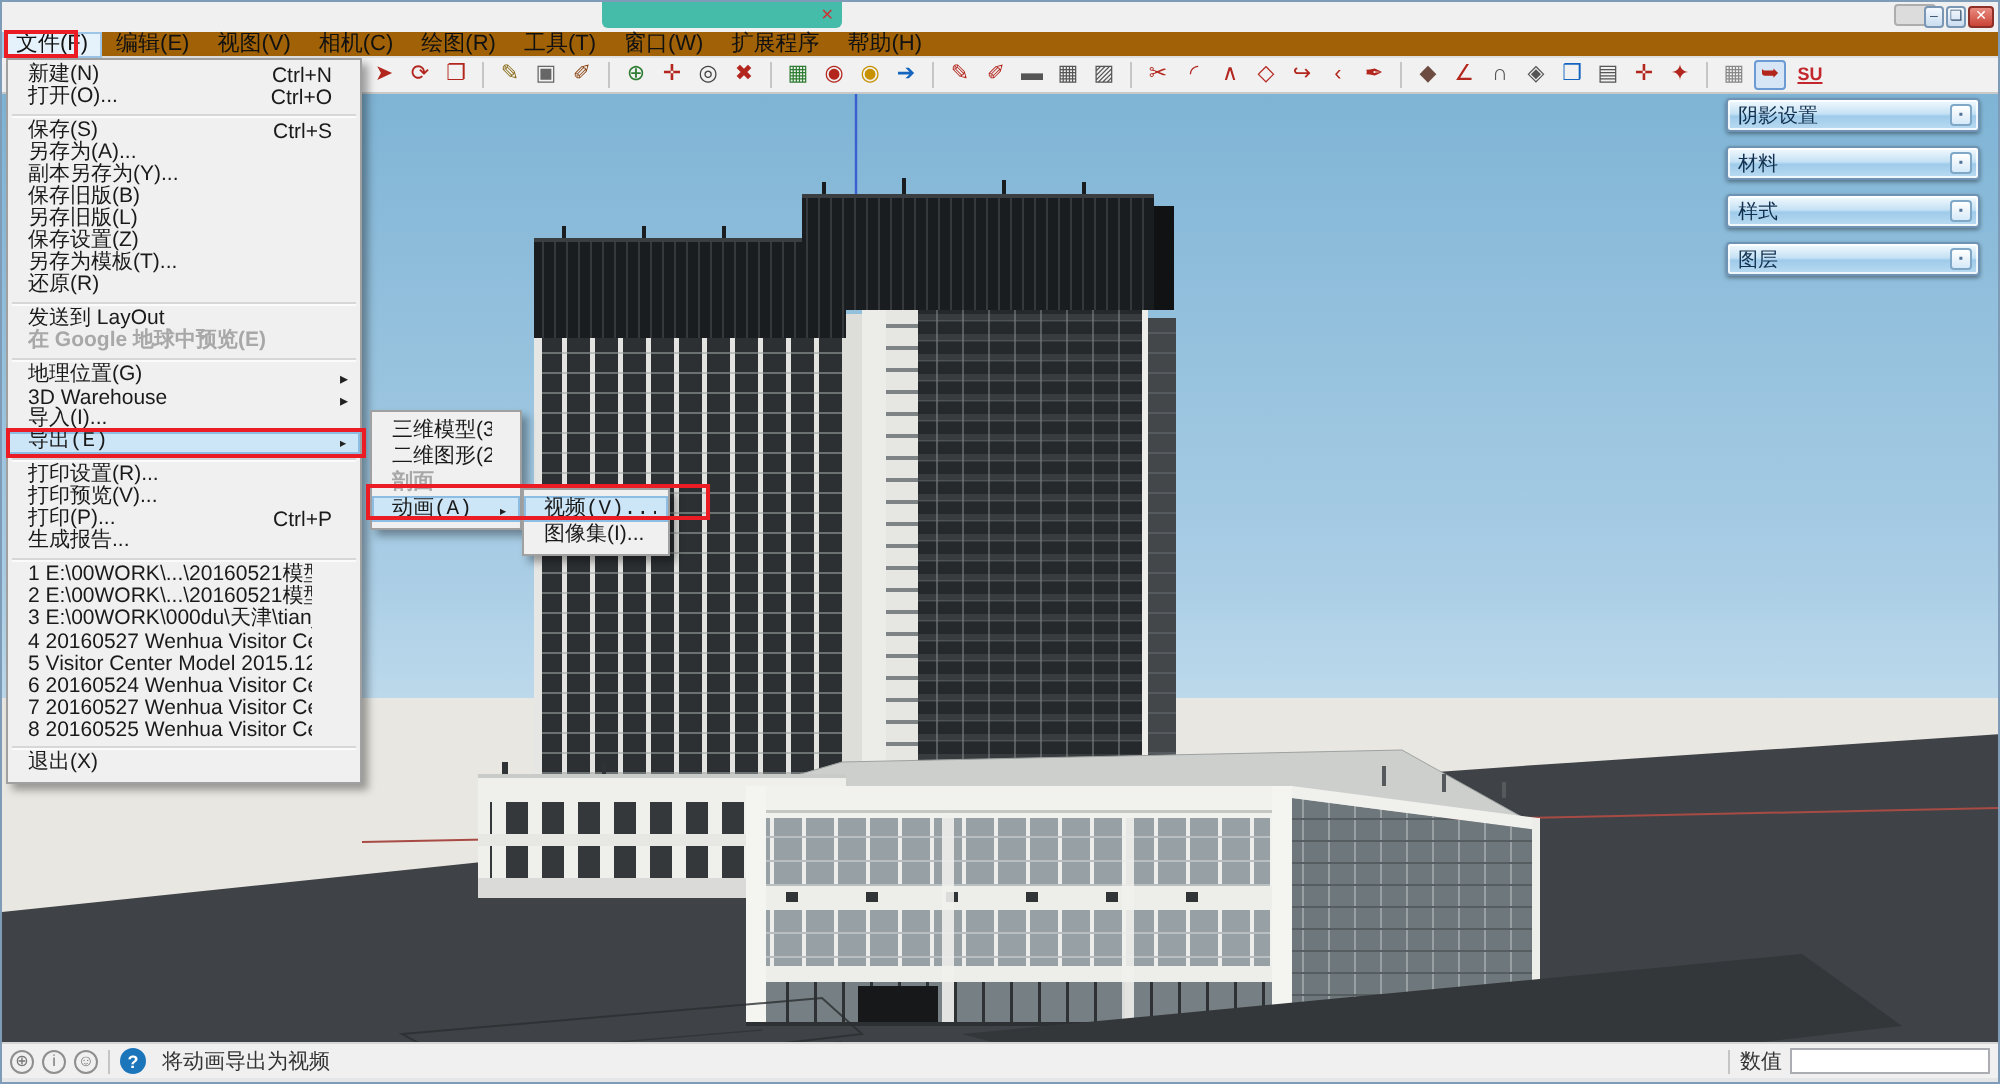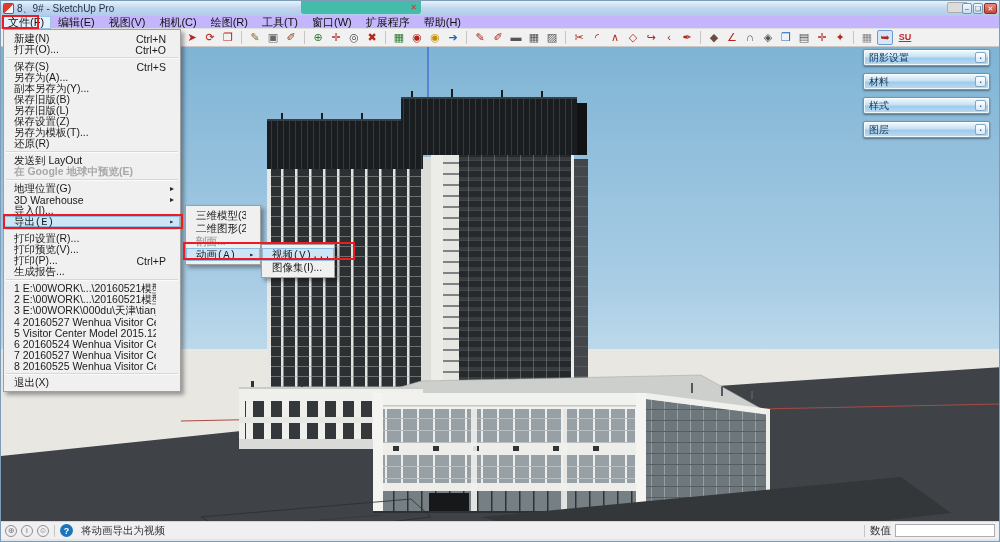--- a/index.html
+++ b/index.html
@@ -15,21 +15,21 @@
   .artifact-teal{position:absolute;left:300px;top:0;width:120px;height:13px;background:#45bba9;
     border-radius:0 0 3px 3px;display:flex;align-items:center;justify-content:flex-end;color:#c33;
     font-size:8px;padding-right:4px;box-sizing:border-box;}
   .artifact-gray{position:absolute;left:946px;top:1px;width:21px;height:11px;background:#DCDCDC;
     border:1px solid #ADADAD;border-radius:2px;box-sizing:border-box;}
   .winbtns{position:absolute;right:2px;top:2px;display:flex;gap:1px;}
   .wbtn{width:10px;height:11px;border:1px solid #7A96B5;border-radius:2px;box-sizing:border-box;
     background:linear-gradient(#F4F9FE,#CADDF0);font-size:7px;line-height:9px;text-align:center;color:#35506e;}
   .wbtn.close{width:13px;background:linear-gradient(#E98B80,#C94335);color:#fff;border-color:#8d2f26;}
   
-  .menubar{position:absolute;left:0;top:15px;width:1000px;height:13px;background:#c4b5fd;
+  .menubar{position:absolute;left:0;top:15px;width:1000px;height:13px;background:#a16207;
     display:flex;align-items:center;border-bottom:1px solid #E0E0E0;box-sizing:border-box;}
   .mb-item{font-size:11px;line-height:12px;color:#111;padding:0 7px;height:13px;display:flex;align-items:center;}
   .mb-item.active{background:#E5F1FB;box-shadow:inset 0 0 0 1px #9CC5E8;}
   
   .toolbar{position:absolute;left:0;top:28px;width:1000px;height:18px;background:#F1F1F1;
     border-bottom:1px solid #C9C9C9;display:flex;align-items:center;gap:2px;
     padding-left:183px;box-sizing:border-box;}
   .tb-icon{width:16px;height:15px;display:flex;align-items:center;justify-content:center;
     font-size:11px;line-height:15px;}
   .tb-icon.tb-sep{width:1px;height:13px;background:#C6C6C6;margin:0 3px;}
@@ -45,21 +45,21 @@
   .tray-label{flex:1;font-size:10px;color:#11304f;padding-left:5px;white-space:nowrap;}
   .tray-btn{width:11px;height:11px;margin-right:3px;border:1px solid #7FA7C8;border-radius:2px;
     background:linear-gradient(#FFFFFF,#D6E9F8);display:flex;align-items:center;justify-content:center;
     font-size:6px;color:#4f7296;box-sizing:border-box;}
   
   .menu-popup{position:absolute;background:#F0F0F0;border:1px solid #A0A0A0;
     box-shadow:3px 3px 4px rgba(0,0,0,.35);z-index:20;padding:3px 0;box-sizing:border-box;}
   #file-menu{left:2px;top:28px;width:178px;}
   #export-submenu{left:184px;top:204px;width:76px;}
   #animation-submenu{left:260px;top:243px;width:74px;}
-  .mi{height:11px;display:flex;align-items:center;padding:0 6px 0 10px;font-size:10.5px;
+  .mi{height:11px;display:flex;align-items:flex-end;padding:0 6px 0 10px;font-size:10.5px;
       color:#1a1a1a;position:relative;white-space:nowrap;}
   #export-submenu .mi,#animation-submenu .mi{height:13px;}
   .mi .lbl{flex:1;overflow:hidden;}
   .mi .sc{margin-left:10px;}
   .mi .ar{width:8px;text-align:right;font-size:8px;color:#222;}
   .mi.sep{height:1px;background:#D7D7D7;margin:2px 2px;padding:0;border-bottom:1px solid #FBFBFB;}
   .mi.disabled{color:#A8A8A8;font-weight:bold;}
   .mi.selected{background:#CDE6F7;box-shadow:inset 0 0 0 1px #8DBDE2;font-family:Liberation Mono, monospace;}
   .mi.annotated::after{content:"";position:absolute;left:-1px;right:-3px;top:-2px;bottom:-2px;
     border:2px solid #EC1C24;pointer-events:none;z-index:30;}
@@ -80,24 +80,20 @@
   .meas-label{font-size:10.5px;color:#333;margin-right:4px;}
   .meas-input{width:100px;height:13px;border:1px solid #ABADB3;background:#fff;font-size:10px;
     box-sizing:border-box;padding:0 2px;}
   .bottomedge{position:absolute;left:0;top:538px;width:1000px;height:4px;background:#E4E5E6;}
 </style>
 </head>
 <body>
 
 <div id="app">
 
-  <div class="titlebar">
-    <div class="appicon"></div>
-    <div class="apptitle">8、9# - SketchUp Pro</div>
-  </div>
   <div class="artifact-teal">✕</div>
   <div class="artifact-gray"></div>
   <div class="winbtns">
     <div class="wbtn">–</div>
     <div class="wbtn">❏</div>
     <div class="wbtn close">✕</div>
   </div>
 
   <div class="menubar">
 

